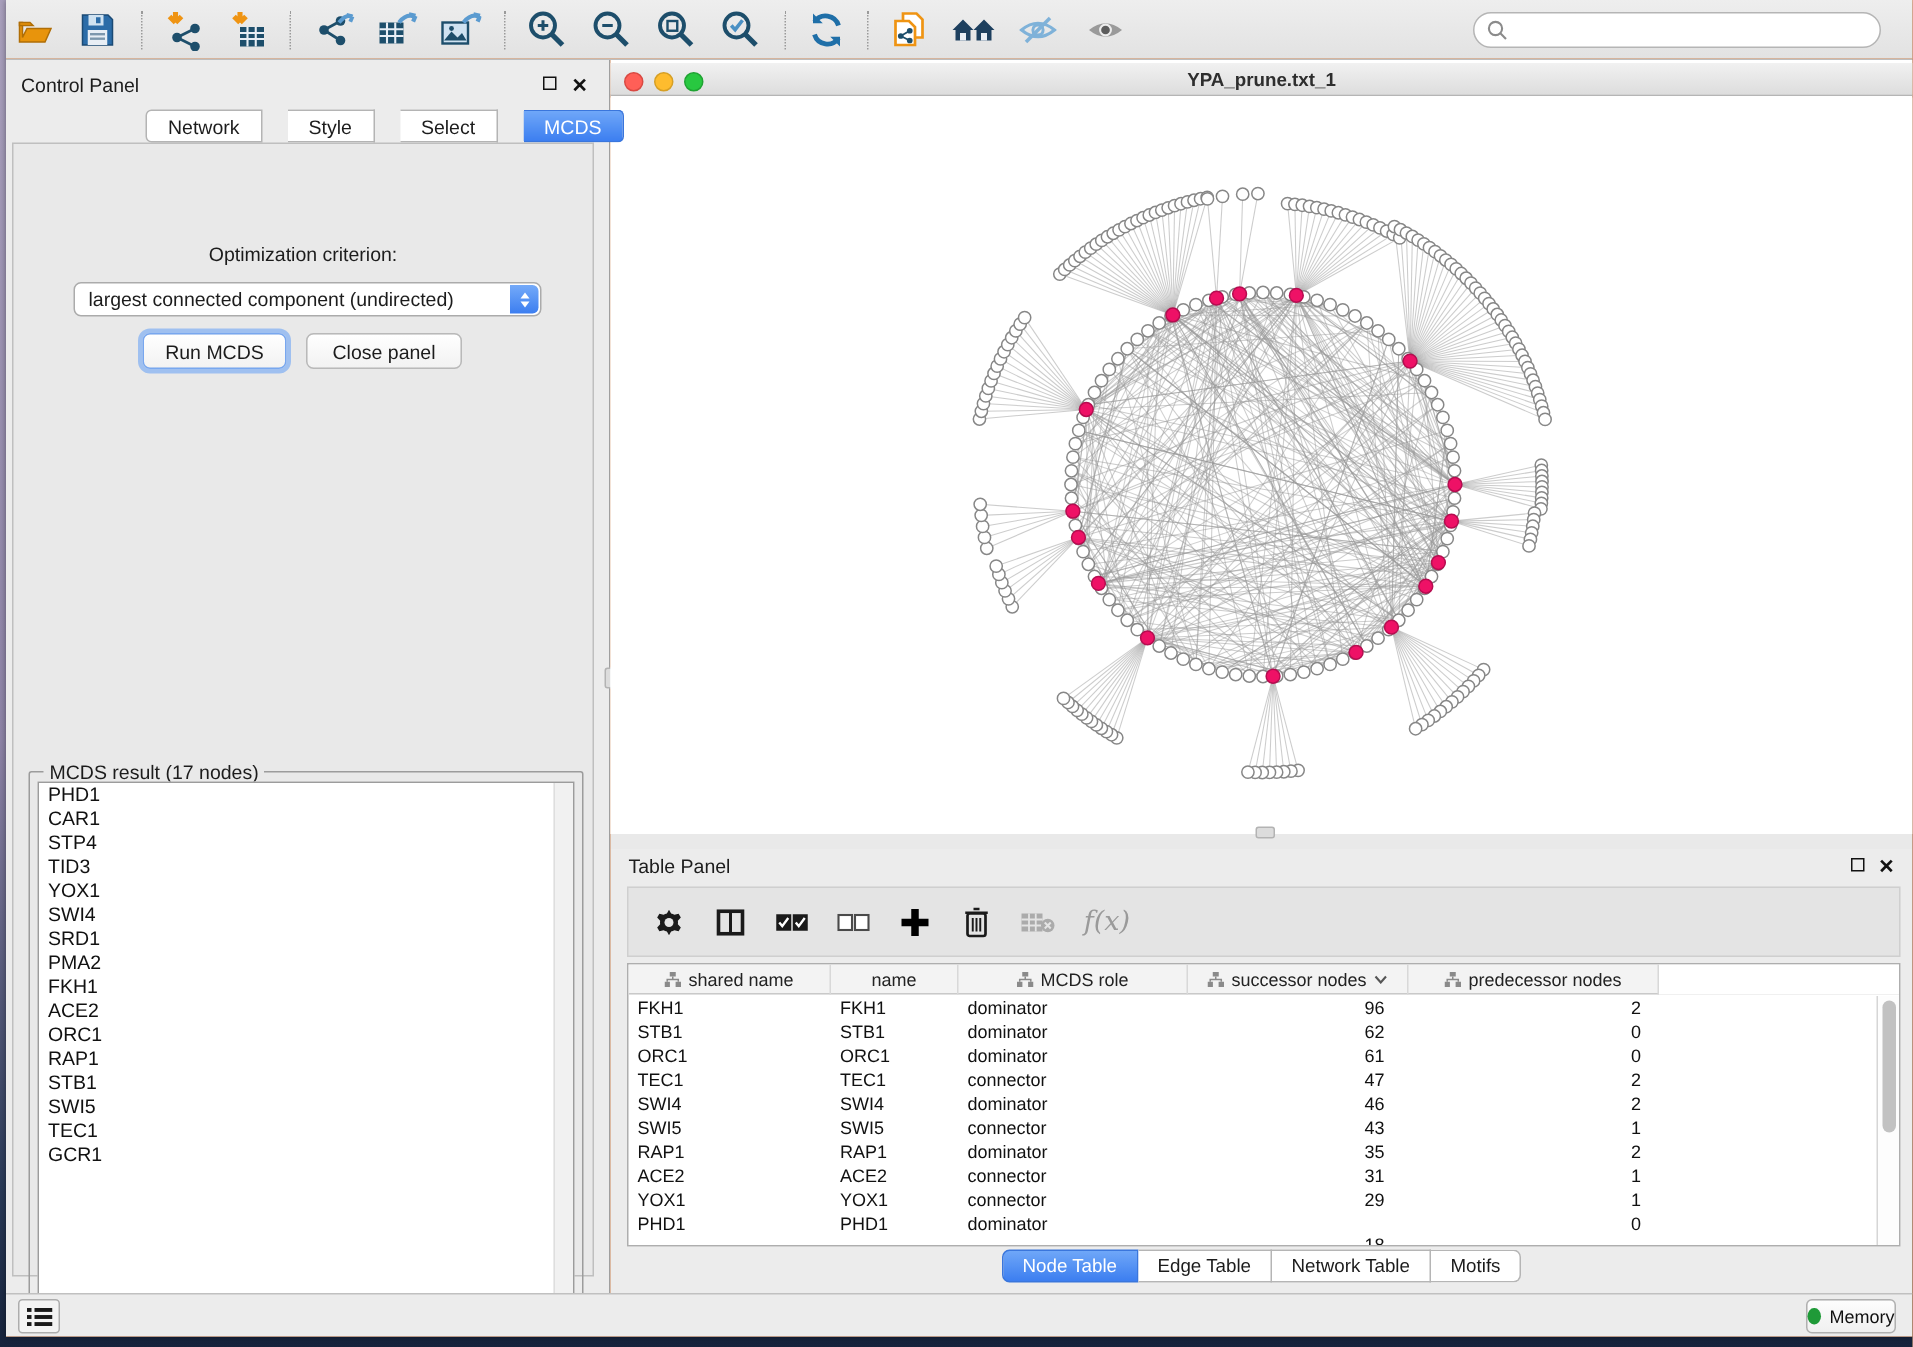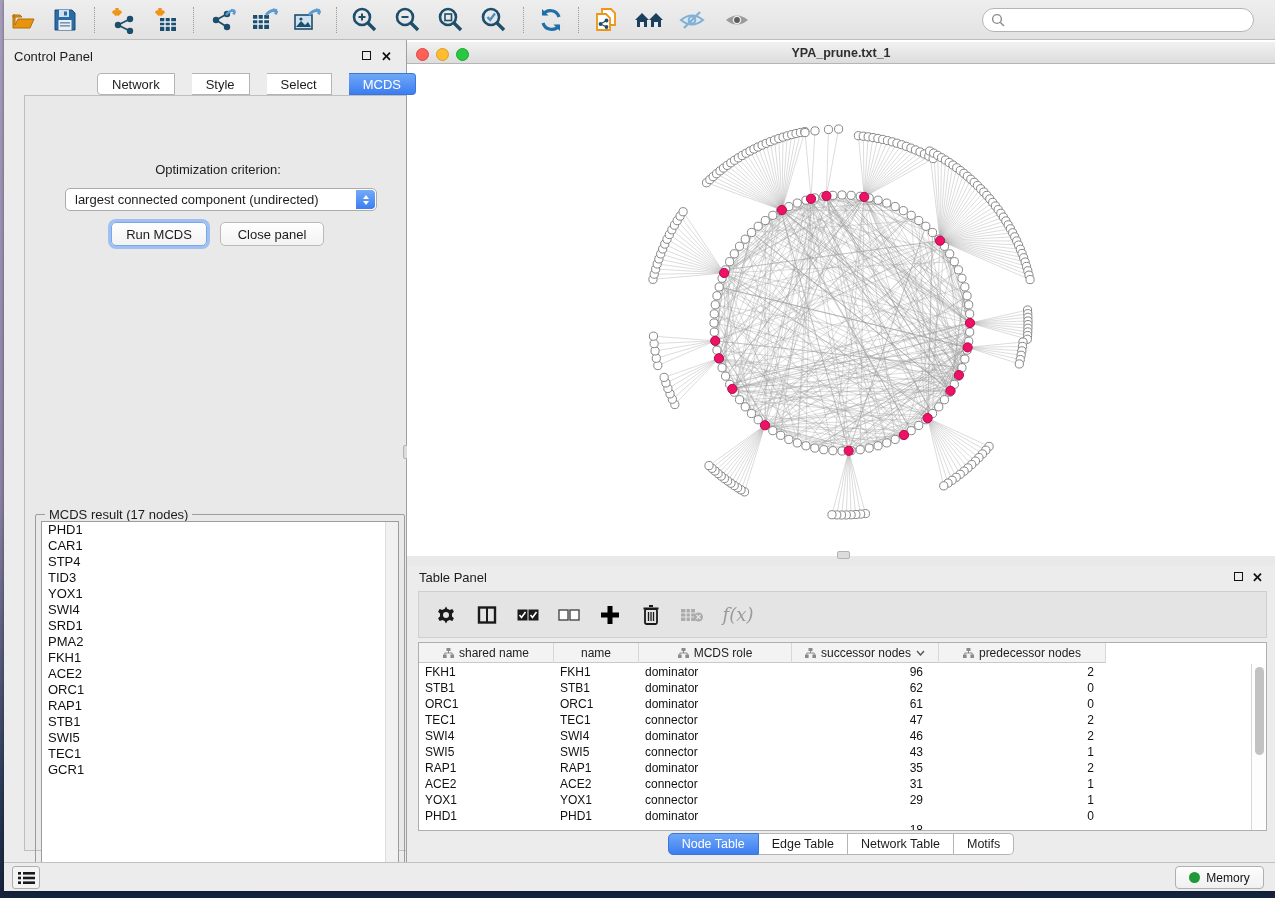--- a/index.html
+++ b/index.html
@@ -19,21 +19,21 @@
   
   .control-panel { position:absolute; left:0; top:40px; width:402px; bottom:29px; background:#ececec; }
   .panel-title { position:absolute; font-size:13px; color:#1c1c1c; }
   .panel-float { position:absolute; width:9px; height:9px; border:1.5px solid #111; }
   .panel-close { position:absolute; font-size:13px; font-weight:bold; color:#111; line-height:9px; }
   .cp-tabs { position:absolute; left:76px; top:33px; height:22px; display:flex; z-index:2; }
   .cp-tab { height:22px; padding:0 14px; background:#fff; border:1px solid #b4b4b4; border-left:none; font-size:13px; color:#1c1c1c; display:flex; align-items:center;margin-left:17px; }
   .cp-tab:first-child { border-left:1px solid #b4b4b4; border-radius:4px 0 0 4px; }
   .cp-tab:last-child { border-radius:0 4px 4px 0; }
   .cp-tab.active { background:linear-gradient(#6fa7f8,#3c7ef0); border-color:#3a76dc; color:#fff; }
-  .cp-content { position:absolute; left:20px; top:55px; width:388px; height:756px; background:#e9e9e9; border:1px solid #bfbfbf; }
+  .cp-content { position:absolute; left:4px; top:55px; width:388px; height:756px; background:#e9e9e9; border:1px solid #bfbfbf; }
   .opt-label { position:absolute; left:0; width:100%; top:66px; text-align:center; font-size:13px; color:#1c1c1c; }
   .cp-select { position:absolute; left:40px; top:92px; width:312px; height:23px; background:#fff; border:1px solid #ababab; border-radius:5px; font-size:13px; color:#1c1c1c; display:flex; align-items:center; padding-left:9px; }
   .cp-select .stepper { position:absolute; right:1px; top:1px; bottom:1px; width:19px; border-radius:0 4px 4px 0; background:linear-gradient(#74aaf9,#3c7ef0); display:flex; flex-direction:column; align-items:center; justify-content:center; gap:2px; }
   .stepper i { width:0; height:0; border-left:3.5px solid transparent; border-right:3.5px solid transparent; }
   .stepper .up { border-bottom:4px solid #fff; }
   .stepper .dn { border-top:4px solid #fff; }
   .cp-btn { position:absolute; top:126px; height:24px; background:linear-gradient(#ffffff,#f2f2f2); border:1px solid #b9b9b9; border-radius:5px; font-size:13px; color:#1c1c1c; display:flex; align-items:center; justify-content:center; }
   .cp-btn.focused { box-shadow:0 0 0 3px rgba(99,158,245,.55); border-color:#78a7ef; }
   .mcds-fieldset { position:absolute; left:10px; top:418px; width:370px; height:372px; border:1px solid #9c9c9c; border-radius:2px; }
   .mcds-legend { position:absolute; left:9px; top:-8px; background:#e9e9e9; padding:0 4px; font-size:13px; color:#1c1c1c; }
@@ -70,21 +70,21 @@
   .t-thumb { position:absolute; left:2.5px; top:3px; width:9px; height:88px; background:#c2c2c2; border-radius:5px; }
   .tp-tabs { position:absolute; left:0; right:0; top:267px; display:flex; justify-content:center; }
   .tp-tab { height:22px; padding:0 13px; background:#fff; border:1px solid #b5b5b5; border-left:none; font-size:12.5px; color:#1c1c1c; display:flex; align-items:center; }
   .tp-tab:first-child { border-left:1px solid #b5b5b5; border-radius:5px 0 0 5px; }
   .tp-tab:last-child { border-radius:0 5px 5px 0; }
   .tp-tab.active { background:linear-gradient(#6fa7f8,#3c7ef0); border-color:#3a76dc; color:#fff; }
 
   
   .status-bar { position:absolute; left:0; right:0; bottom:0; height:29px; background:#ececec; border-top:1px solid #c0c0c0; }
   .sb-list-btn { position:absolute; left:8px; top:3px; width:28px; height:23px; background:#f4f4f4; border:1px solid #adadad; border-radius:3px; display:flex; align-items:center; justify-content:center; }
-  .memory-btn { position:absolute; right:11px; top:3px; width:89px; height:23px; background:linear-gradient(#fdfdfd,#f0f0f0); border:1px solid #b0b0b0; border-radius:4px; display:flex; align-items:center; justify-content:center; gap:6px; font-size:12px; color:#111; }
+  .memory-btn { position:absolute; right:11px; top:3px; width:60px; height:23px; background:linear-gradient(#fdfdfd,#f0f0f0); border:1px solid #b0b0b0; border-radius:4px; display:flex; align-items:center; justify-content:center; gap:6px; font-size:12px; color:#111; }
   .mem-dot { width:11px; height:11px; border-radius:50%; }
 </style>
 </head>
 <body>
 
 <div class="window">
 
   <div class="toolbar">
     <div class="tb-btn" style="left:1px">
       <svg width="27" height="27" viewBox="0 0 27 27">

